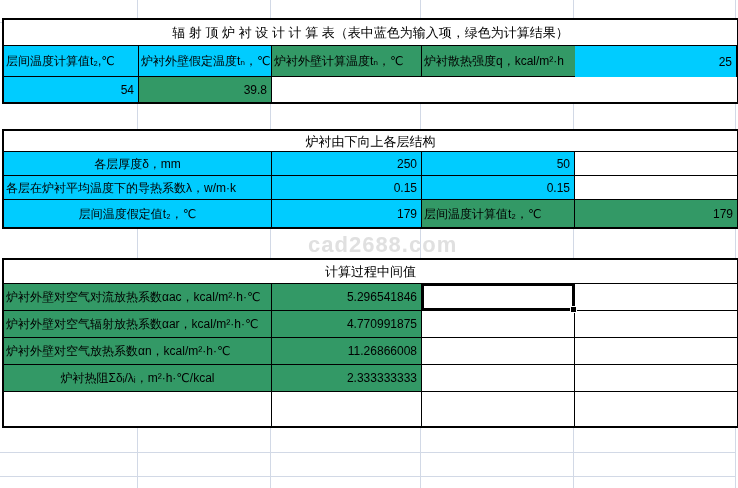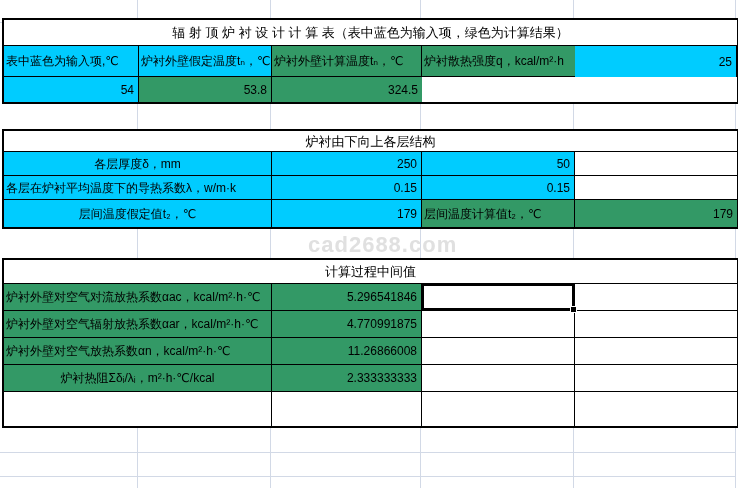--- a/index.html
+++ b/index.html
@@ -65,29 +65,28 @@
   <div class="vline" style="left:735px"></div>
   <div class="hline" style="top:22px"></div>
   <div class="hline" style="top:452px"></div>
   <div class="hline" style="top:476px"></div>
 
   <div class="watermark">cad2688.com</div>
 
   <div class="tbl t1">
     <div class="cell span5 ttl" style="border-right:none;">辐 射 顶 炉 衬 设 计 计 算 表（表中蓝色为输入项，绿色为计算结果）</div>
 
-    <div class="cell blue lleft">表中蓝色为输入项,℃</div>
+    <div class="cell blue lleft">层间温度计算值t₂,℃</div>
     <div class="cell blue lleft">炉衬外壁假定温度tₙ，℃</div>
     <div class="cell green lleft">炉衬外壁计算温度tₙ，℃</div>
     <div class="cell green lleft lastcol">炉衬散热强度q，kcal/m²·h</div>
 
     <div class="cell blue num lastrow">25</div>
     <div class="cell blue num lastrow">54</div>
-    <div class="cell green num lastrow">53.8</div>
-    <div class="cell green num lastrow lastcol">324.5</div>
+    <div class="cell green num lastrow">39.8</div>
   </div>
 
   <div class="tbl t2">
     <div class="cell span4 ttl" style="border-right:none;">炉衬由下向上各层结构</div>
 
     <div class="cell blue lcenter">各层厚度δ，mm</div>
     <div class="cell blue num">250</div>
     <div class="cell blue num">50</div>
     <div class="cell lastcol"></div>
 

